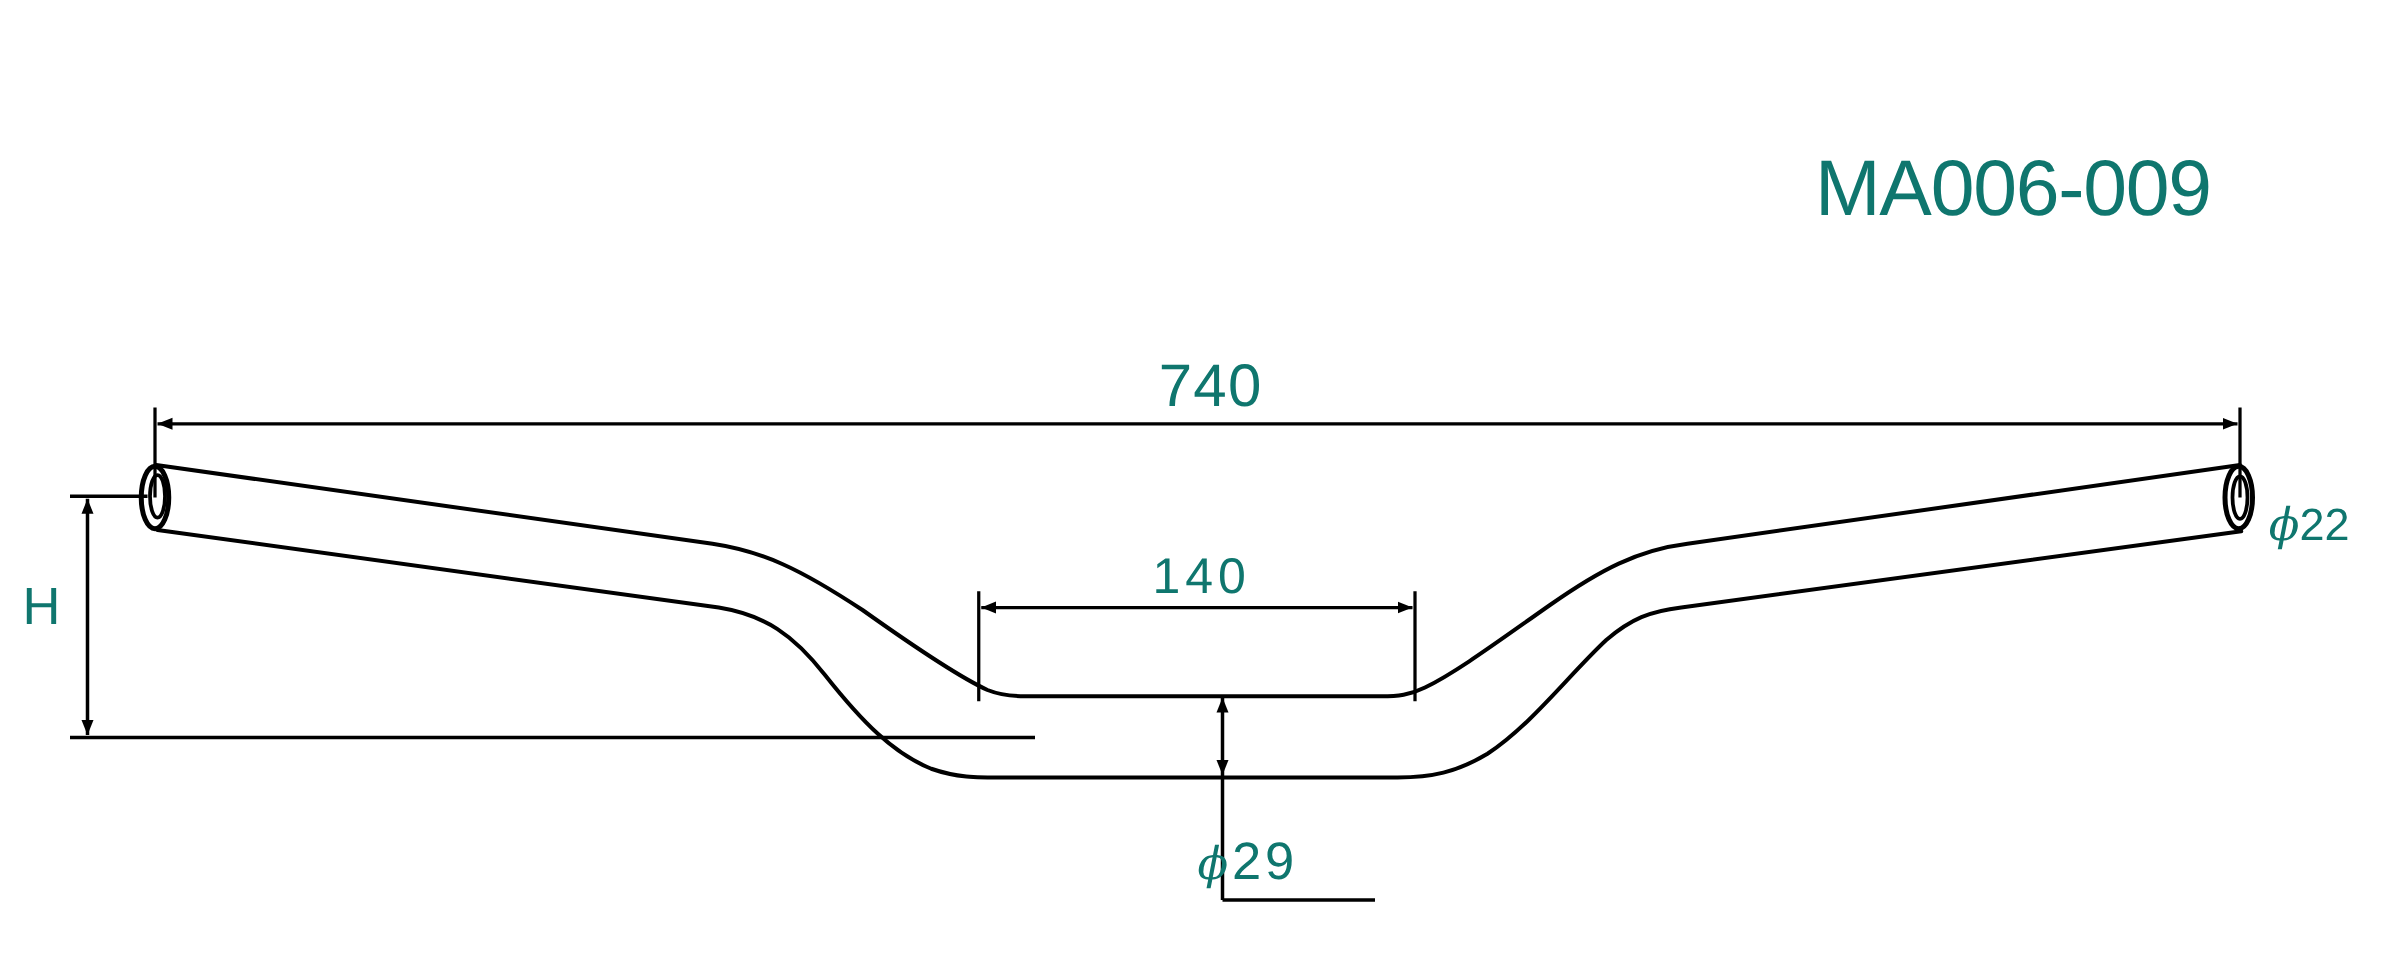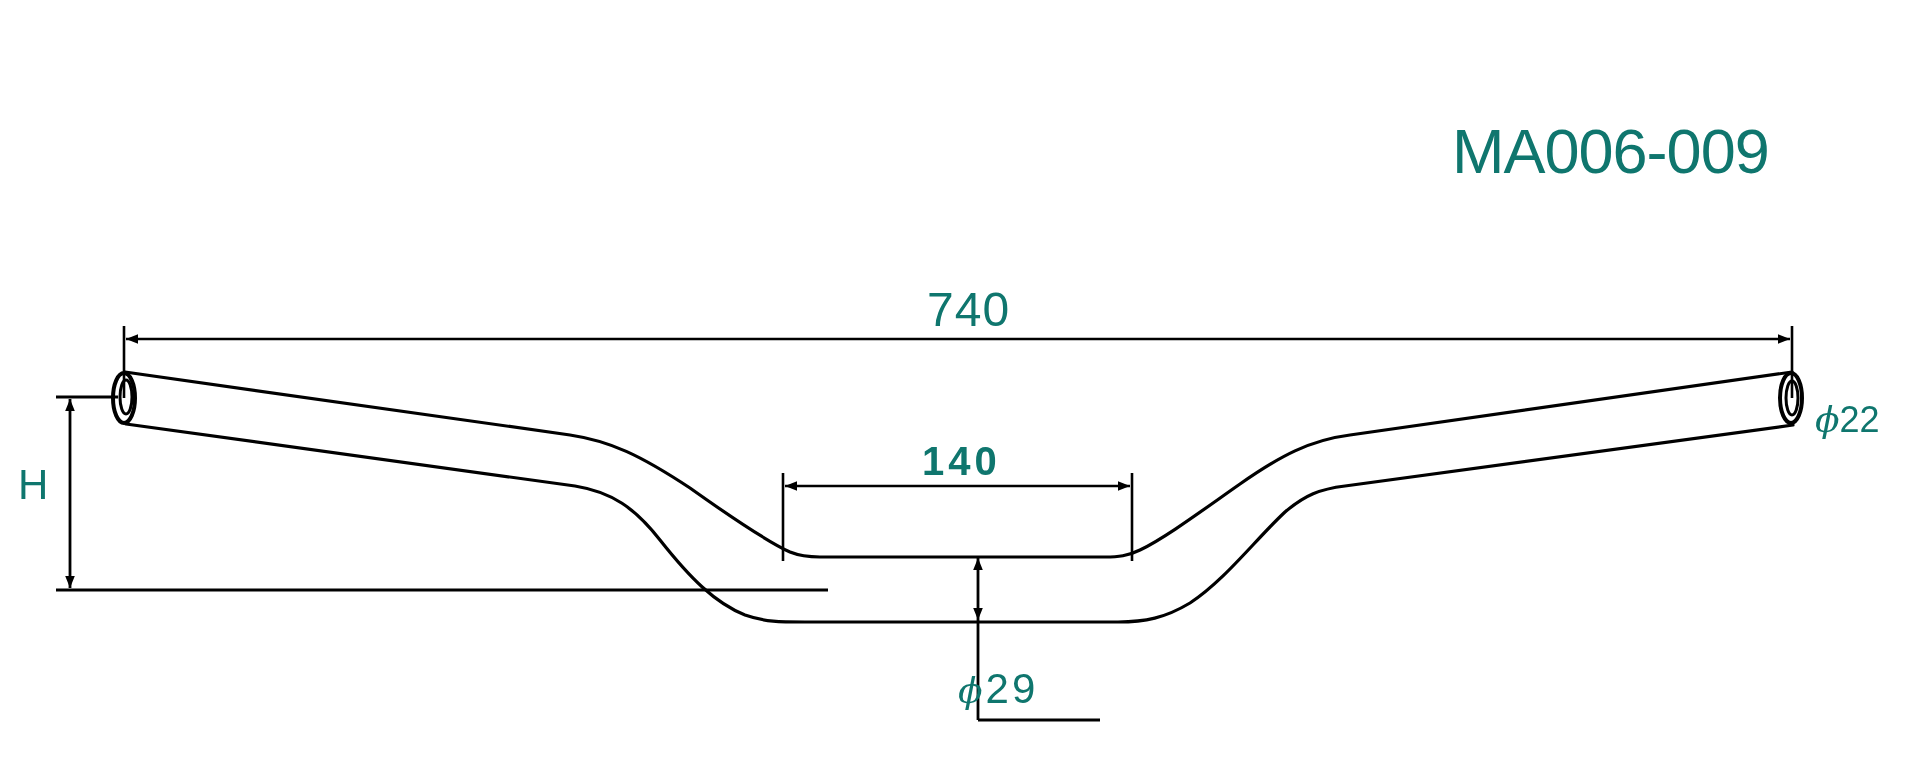--- a/index.html
+++ b/index.html
@@ -1,21 +1,21 @@
 <!DOCTYPE html>
 <html><head>
 <meta charset="utf-8">
 <style>
   html, body { margin: 0; padding: 0; background: #ffffff; }
   body { width: 1920px; height: 772px; position: relative; overflow: hidden; font-family: "Liberation Sans", sans-serif; }
   #drawing { position: absolute; left: 0; top: 0; width: 1920px; height: 772px; }
   .lbl { position: absolute; color: #0f766e; font-family: "Liberation Sans", sans-serif; line-height: 1; white-space: nowrap; }
   #part-number { left: 1452px; top: 120px; font-size: 63px; letter-spacing: -1px; }
   #dim-740 { left: 927px; top: 286px; font-size: 48px; letter-spacing: 1px; }
-  #dim-140 { left: 922px; top: 441px; font-size: 40px; letter-spacing: 4px; font-weight: bold; }
+  #dim-140 { left: 922px; top: 441px; font-size: 40px; letter-spacing: 4px; }
   #dim-h { left: 18px; top: 464px; font-size: 42px; }
   #dim-d22 { left: 1815px; top: 378px; font-size: 36px; margin-top: 24px; }
   #dim-d29 { left: 958px; top: 668px; font-size: 42px; letter-spacing: 3px; }
   .phi { font-family: "DejaVu Serif", serif; font-style: italic; font-weight: normal; }
   #dim-d29 .phi { font-size: 36px; }
 </style>
 </head>
 <body>
 
 <svg id="drawing" viewBox="0 0 1920 772" xmlns="http://www.w3.org/2000/svg">

